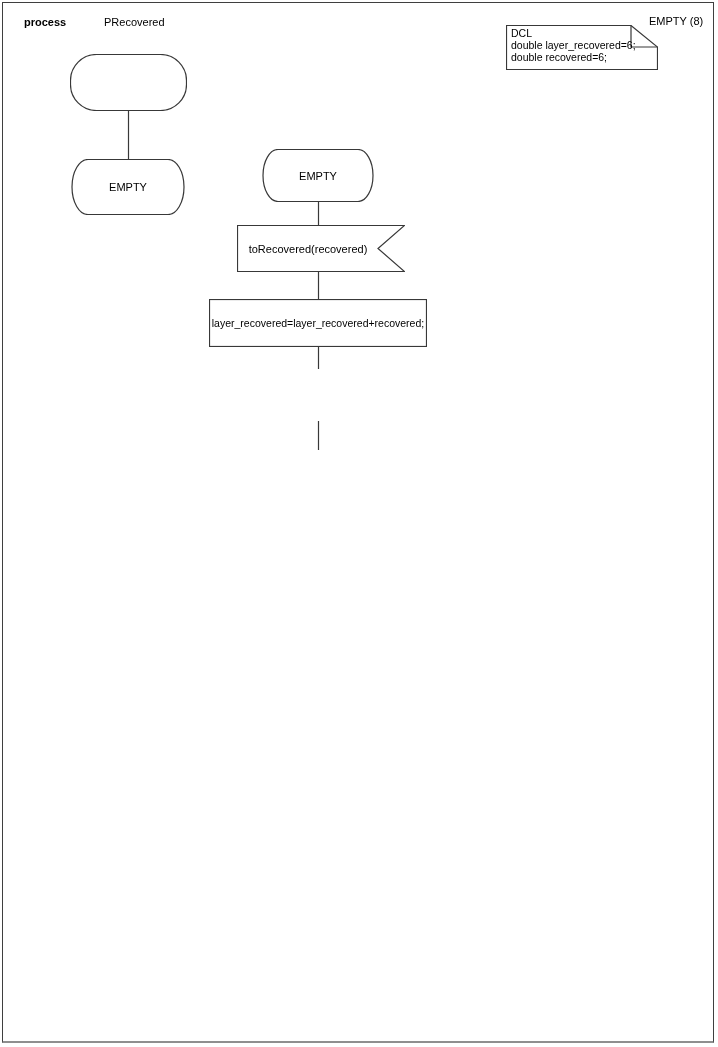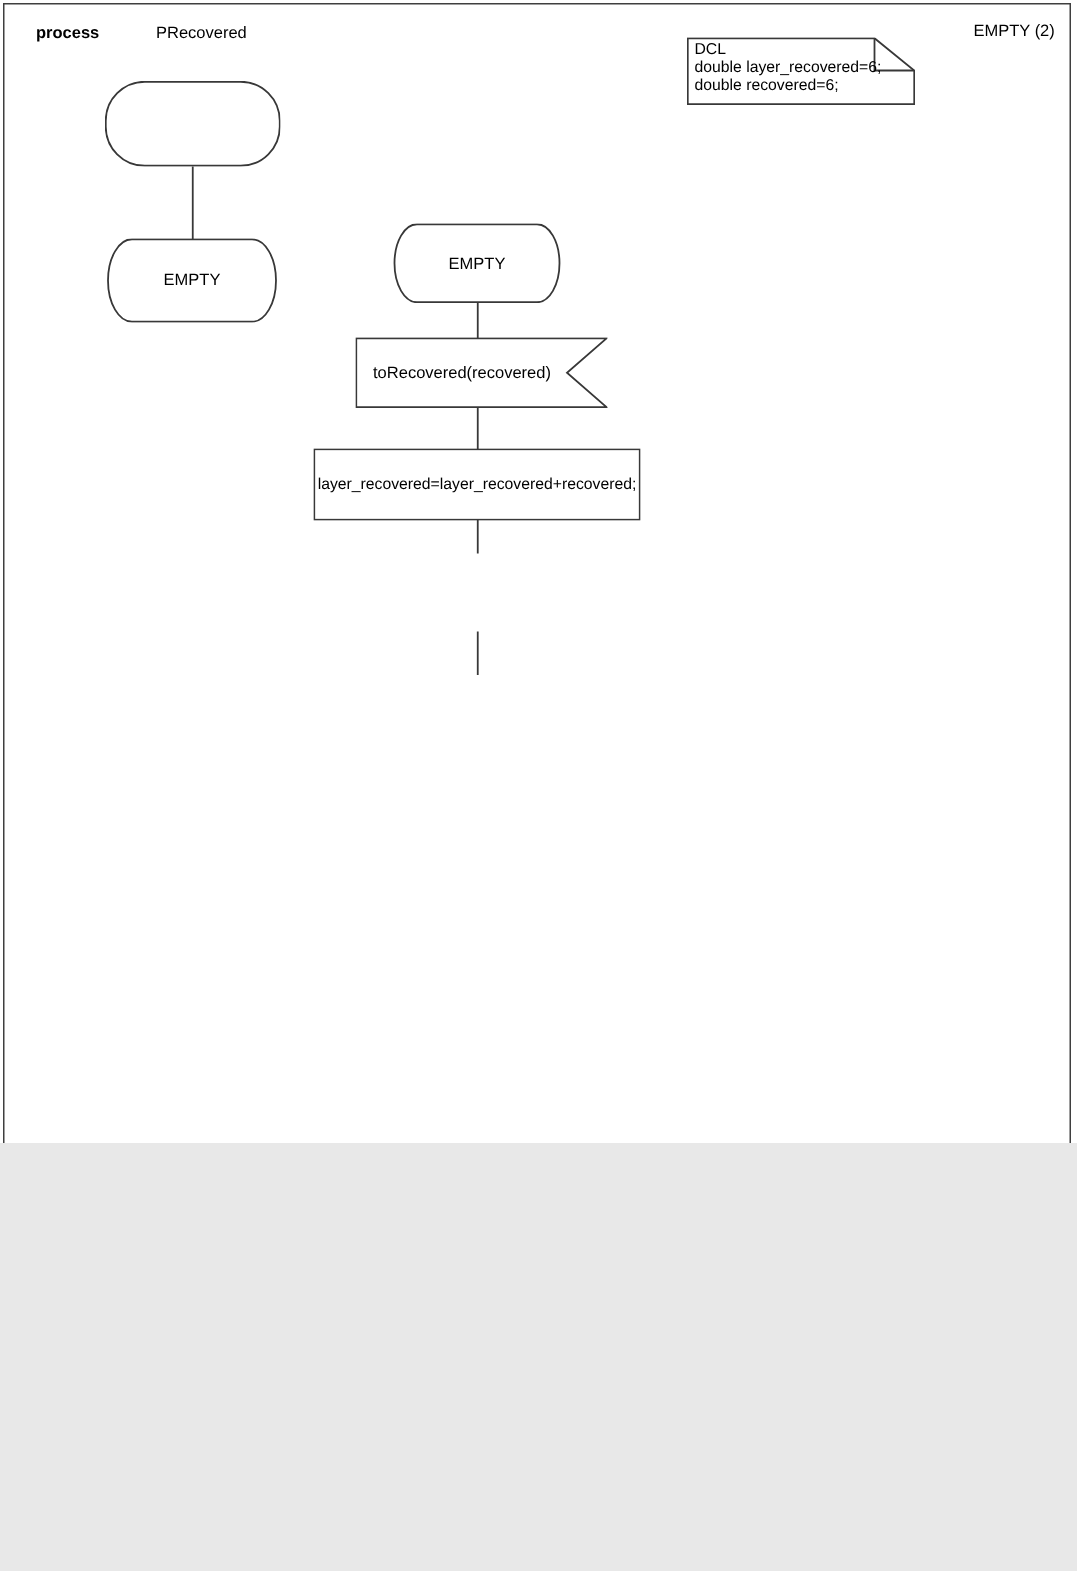--- a/index.html
+++ b/index.html
@@ -1,17 +1,17 @@
 <!DOCTYPE html>
 <html><head>
 <meta charset="utf-8">
 <style>
   html,body{margin:0;padding:0;background:#e8e8e8;}
   #canvas{
-    position:relative;width:718px;height:762px;background:#ffffff;
+    position:relative;width:718px;height:1047px;background:#ffffff;
     font-family:"Liberation Sans",sans-serif;color:#000;overflow:hidden;
   }
   #page-frame{
     position:absolute;left:2px;top:2px;width:712px;height:1041px;
     box-sizing:border-box;border:1px solid #3f3f3f;border-bottom:2px solid #8f8f8f;
     background:transparent;pointer-events:none;
   }
   .hdr{position:absolute;font-size:11px;white-space:nowrap;}
   #hdr-kind{left:24px;top:16px;font-weight:bold;}
   #hdr-name{left:88px;top:16px;padding-left:16px;}
@@ -32,31 +32,31 @@
 </style>
 </head>
 <body>
 
 <div id="canvas">
 
   <div id="page-frame"></div>
 
   <div class="hdr" id="hdr-kind">process</div>
   <div class="hdr" id="hdr-name">PRecovered</div>
-  <div class="hdr" id="hdr-page">EMPTY (2)</div>
+  <div class="hdr" id="hdr-page">EMPTY (8)</div>
 
   <svg id="connectors" width="718" height="1047">
     <line x1="128.5" y1="111" x2="128.5" y2="161" stroke="#383838" stroke-width="1.2"></line>
     <line x1="318.5" y1="201" x2="318.5" y2="226" stroke="#383838" stroke-width="1.2"></line>
     <line x1="318.5" y1="271" x2="318.5" y2="300" stroke="#383838" stroke-width="1.2"></line>
     <line x1="318.5" y1="346" x2="318.5" y2="369" stroke="#383838" stroke-width="1.2"></line>
     <line x1="318.5" y1="421" x2="318.5" y2="450" stroke="#383838" stroke-width="1.2"></line>
   </svg>
 
-  <div class="shape" style="left:458px;top:25px;width:152px;height:45px;">
+  <div class="shape" style="left:506px;top:25px;width:152px;height:45px;">
     <svg width="152" height="45" viewBox="0 0 152 45">
       <path d="M0.5,0.5 L125,0.5 L151.5,22 L151.5,44.5 L0.5,44.5 Z" fill="#ffffff" stroke="#383838" stroke-width="1.2"></path>
       <path d="M125,0.5 L125,22 L151.5,22" fill="none" stroke="#383838" stroke-width="1.2"></path>
     </svg>
     <div id="note-text">
       <div>DCL</div>
       <div>double layer_recovered=6;</div>
       <div>double recovered=6;</div>
     </div>
   </div>

